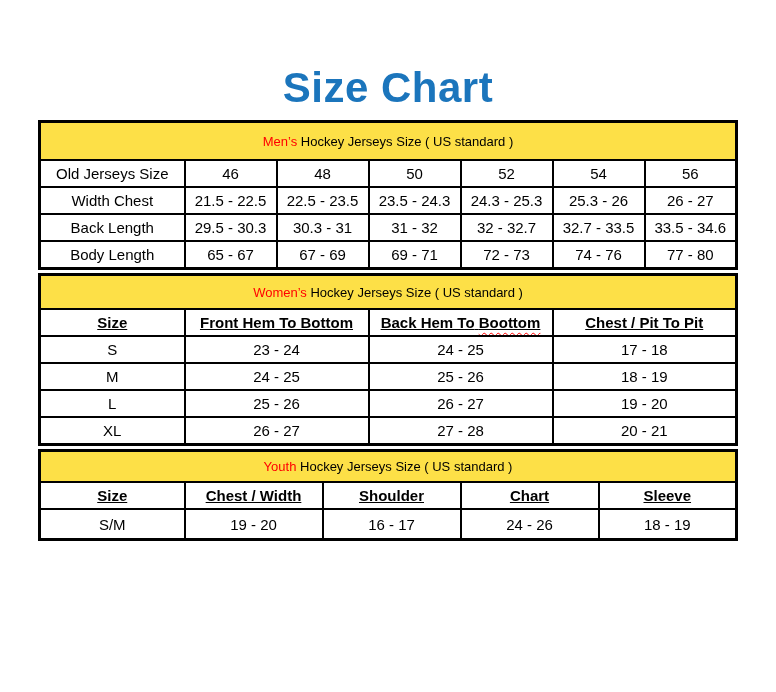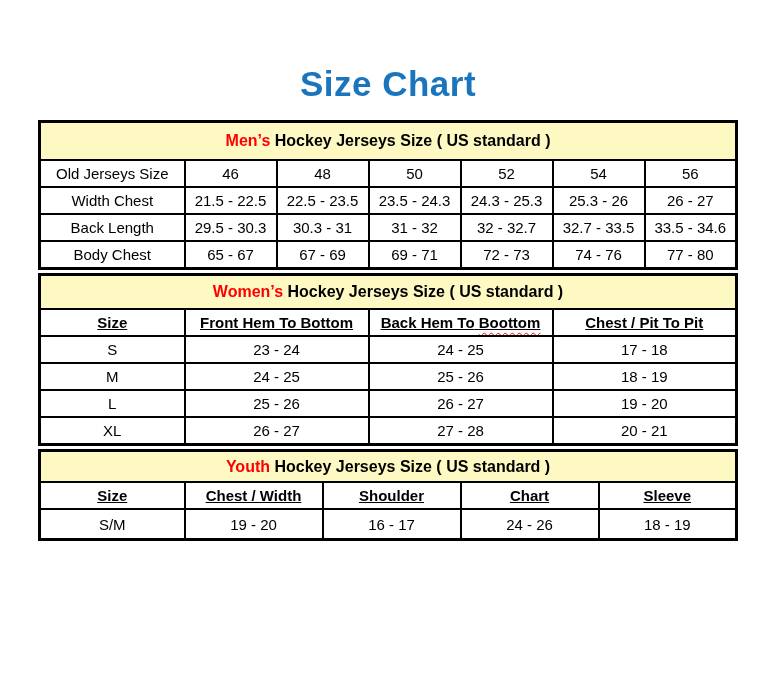--- a/index.html
+++ b/index.html
@@ -14,21 +14,21 @@
     height: 692px;
     background: #ffffff;
     overflow: hidden;
   }
   .title {
     position: absolute;
     top: 64px;
     left: 0;
     width: 776px;
     text-align: center;
-    font-size: 35px;
+    font-size: 42px;
     font-weight: bold;
     color: #1B75BC;
     letter-spacing: 0.5px;
   }
   .tables {
     position: absolute;
     top: 120px;
     left: 38px;
     width: 697px;
   }
@@ -43,23 +43,23 @@
     border: 2px solid #000;
     text-align: center;
     vertical-align: middle;
     padding: 0 2px;
     color: #000;
     font-size: 15px;
     white-space: nowrap;
     overflow: hidden;
   }
   .band th {
-    background: #fef9c3;
-    font-size: 16px;
-    font-weight: bold;
+    background: #fde047;
+    font-size: 13px;
+    font-weight: normal;
   }
   .men .band th   { height: 36px; }
   .women .band th { height: 32px; }
   .youth .band th { height: 29px; margin-top: 25px; }
   .red { color: #FF0000; }
   tr.cols th { font-weight: bold; height: 24px; }
   .women tr.cols th, .youth tr.cols th { height: 25px; text-decoration: underline; }
   tr.data td { height: 25px; font-weight: normal; }
   .youth tr.data td { height: 28px; }
   td.rowlabel { font-weight: normal; }
@@ -116,21 +116,21 @@
         <tr class="data">
           <td class="rowlabel">Back Length</td>
           <td>29.5 - 30.3</td>
           <td>30.3 - 31</td>
           <td>31 - 32</td>
           <td>32 - 32.7</td>
           <td>32.7 - 33.5</td>
           <td>33.5 - 34.6</td>
         </tr>
         <tr class="data">
-          <td class="rowlabel">Body Chest</td>
+          <td class="rowlabel">Body Length</td>
           <td>65 - 67</td>
           <td>67 - 69</td>
           <td>69 - 71</td>
           <td>72 - 73</td>
           <td>74 - 76</td>
           <td>77 - 80</td>
         </tr>
       </tbody>
     </table>
 

